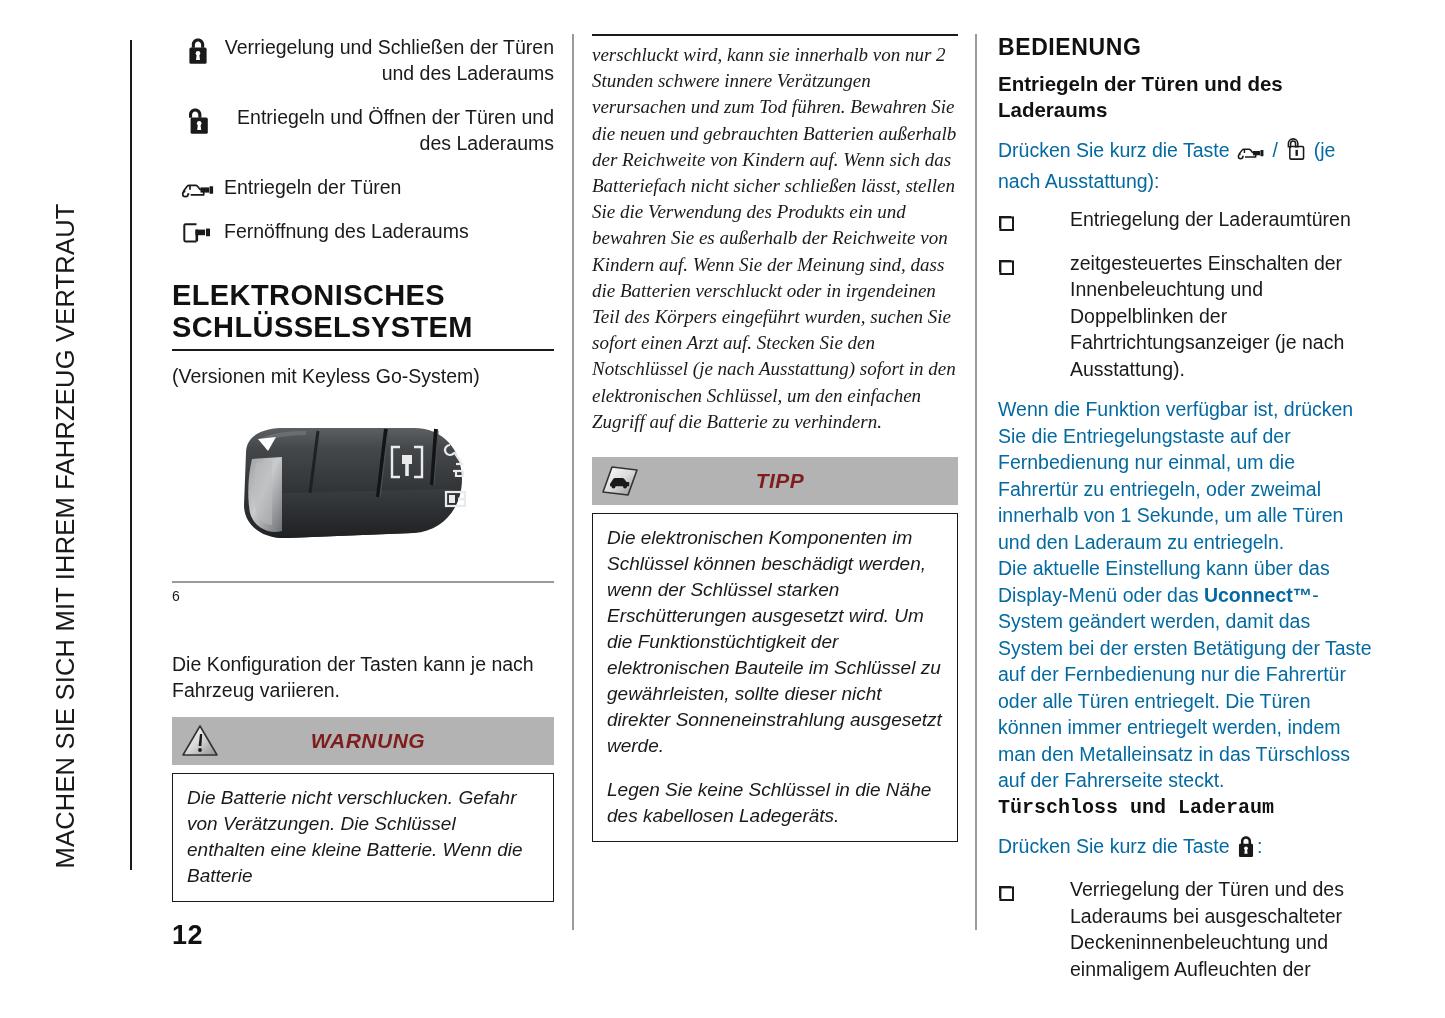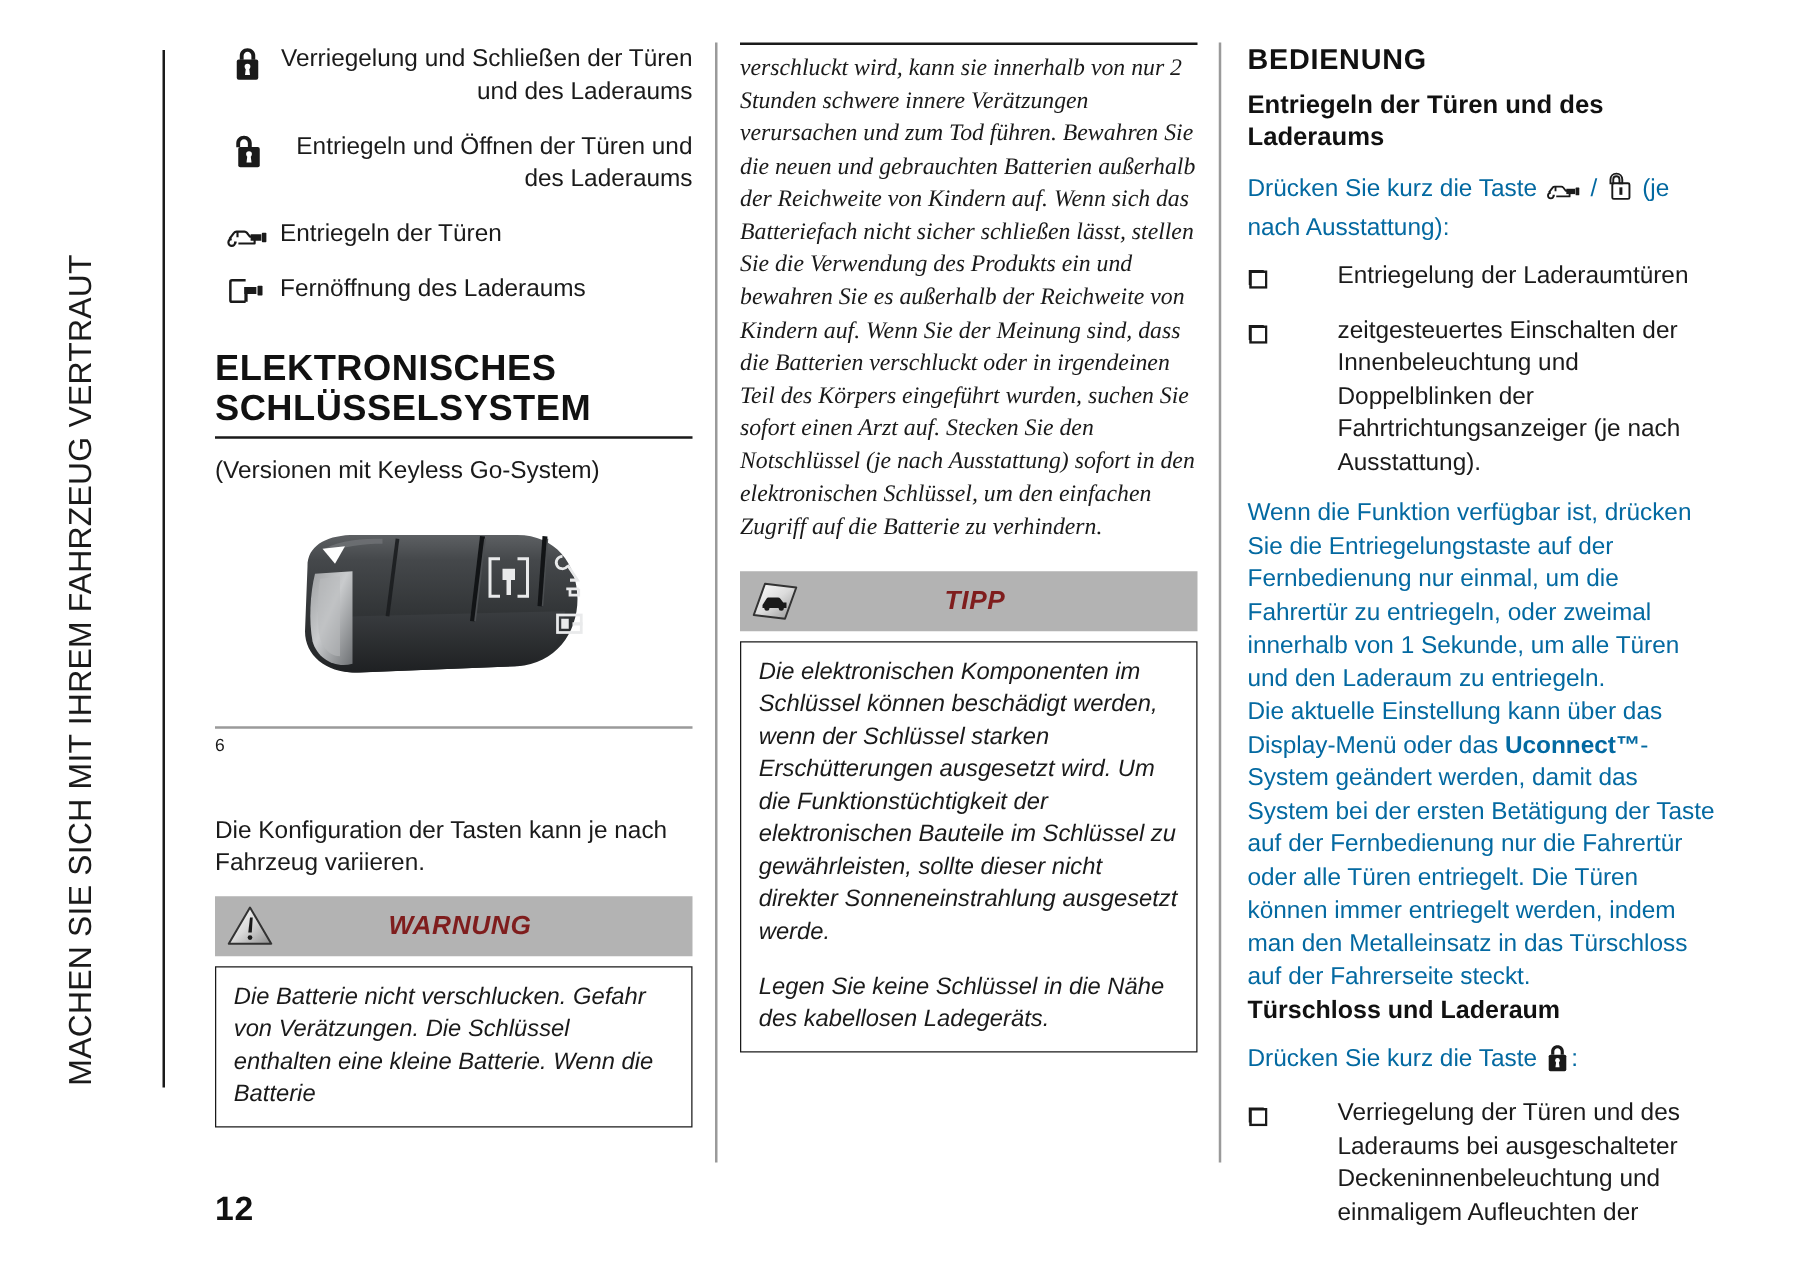--- a/index.html
+++ b/index.html
@@ -206,20 +206,21 @@
     font-weight: 700;
     line-height: 26px;
     margin: 10px 0 0 0;
     color: #111;
   }
   .h-sub-inline {
     font-size: 20px;
     font-weight: 700;
     margin: 0;
     color: #111;
+    font-family: Liberation Mono, monospace;
   }
   .p3 {
     font-size: 19.5px;
     line-height: 26.5px;
     margin: 14px 0 0 0;
     color: #0369a1;
   }
   .bullets { margin: 12px 0 0 0; padding: 0; list-style: none; }
   .bullets li {
     display: flex;
@@ -239,21 +240,21 @@
     display: inline-block;
     vertical-align: -4px;
     margin: 0 2px;
   }
   .inline-ico.lock { vertical-align: -5px; }
 
   
   .pagenum {
     position: absolute;
     left: 172px;
-    top: 952px;
+    top: 920px;
     font-size: 27px;
     font-weight: 700;
     color: #111;
     letter-spacing: 0.5px;
   }
   b { font-weight: 700; }
 </style>
 </head>
 <body>
 

